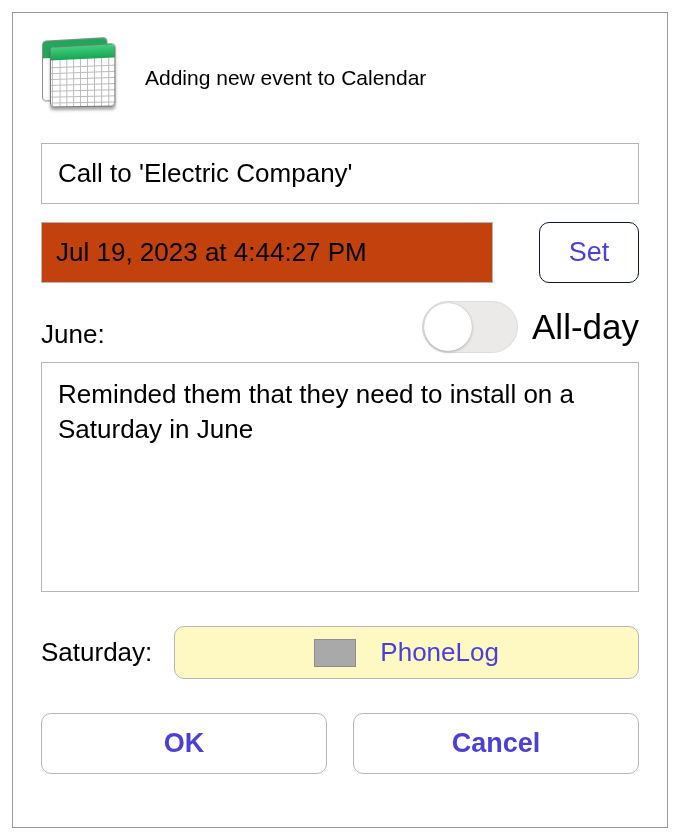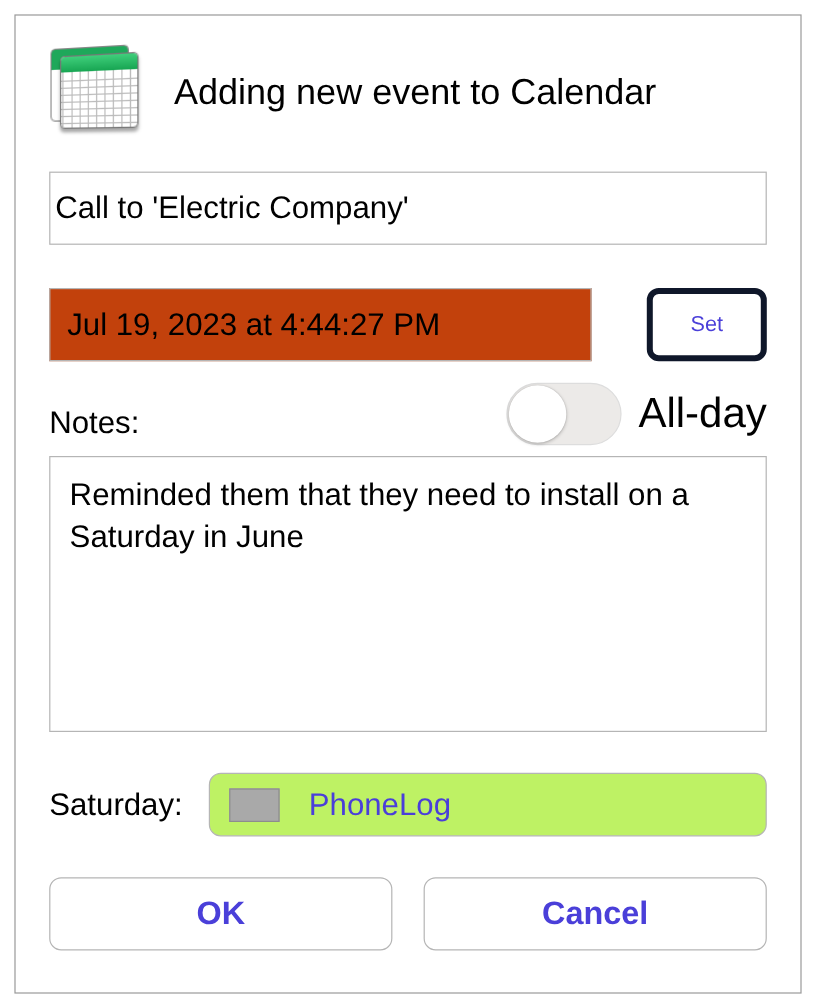--- a/index.html
+++ b/index.html
@@ -65,53 +65,53 @@
       background: linear-gradient(#3fcf7b,#17a552);
     }
     .cal-icon .front .grid {
       height: 78%;
       background-image:
         repeating-linear-gradient(to right, transparent 0, transparent 6px, #bbb 6px, #bbb 7px),
         repeating-linear-gradient(to bottom, transparent 0, transparent 5px, #bbb 5px, #bbb 6px);
       background-position: 3px 2px;
     }
     .title {
-      font-size: 30px;
+      font-size: 21px;
       font-weight: 400;
       color: #000;
     }
     .title-input {
       width: 100%;
       border: 1px solid #b5b5b5;
-      padding: 14px 4px;
-      font-size: 26px;
-      color: #000;
-      background: #fff;
-      margin-bottom: 36px;
+      padding: 14px 16px;
+      font-size: 26px;
+      color: #000;
+      background: #fff;
+      margin-bottom: 18px;
     }
     .date-row {
       display: flex;
       gap: 14px;
       margin-bottom: 18px;
     }
     .date-display {
       flex: 1;
       border: 1px solid #b5b5b5;
       background: #c2410c;
       padding: 14px 14px;
       font-size: 26px;
       color: #000;
     }
     .set-button {
       width: 100px;
-      border: 5px solid #0f172a;
+      border: 1px solid #0f172a;
       border-radius: 10px;
       background: #fff;
       color: #4a3fd9;
-      font-size: 18px;
+      font-size: 27px;
       font-weight: 400;
       cursor: pointer;
       margin-left: 32px;
     }
     .allday-row {
       display: flex;
       align-items: center;
       justify-content: flex-end;
       gap: 14px;
       margin-bottom: 6px;
@@ -165,27 +165,27 @@
     .calendar-row {
       display: flex;
       align-items: center;
       gap: 22px;
       margin-bottom: 34px;
     }
     .calendar-select {
       flex: 1;
       border: 1px solid #b5b5b5;
       border-radius: 10px;
-      background: #bef264;
-      padding: 10px 16px;
+      background: #fef9c3;
+      padding: 10px 1px;
       display: flex;
       align-items: center;
       gap: 24px;
       cursor: pointer;
-      justify-content: flex-start;
+      justify-content: center;
     }
     .swatch {
       width: 42px;
       height: 28px;
       background: #a9a9a9;
       border: 1px solid #8d8d8d;
     }
     .calendar-name {
       font-size: 26px;
       color: #4a3fd9;
@@ -230,21 +230,21 @@
   </div>
 
   <div class="allday-row">
     <div class="toggle">
       <div class="knob"></div>
     </div>
     <div class="allday-label">All-day</div>
   </div>
 
   <div class="notes-label-row">
-    <div class="label">Notes:</div>
+    <div class="label">June:</div>
   </div>
 
   <textarea class="notes-area" style="">Reminded them that they need to install on a Saturday in June</textarea>
 
   <div class="calendar-row">
     <div class="label">Saturday:</div>
     <div class="calendar-select">
       <div class="swatch"></div>
       <div class="calendar-name">PhoneLog</div>
     </div>

